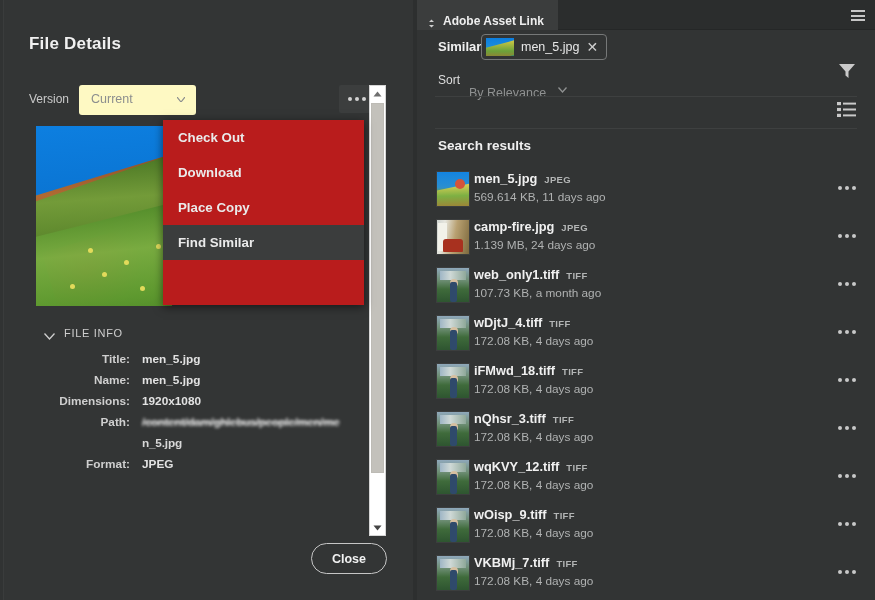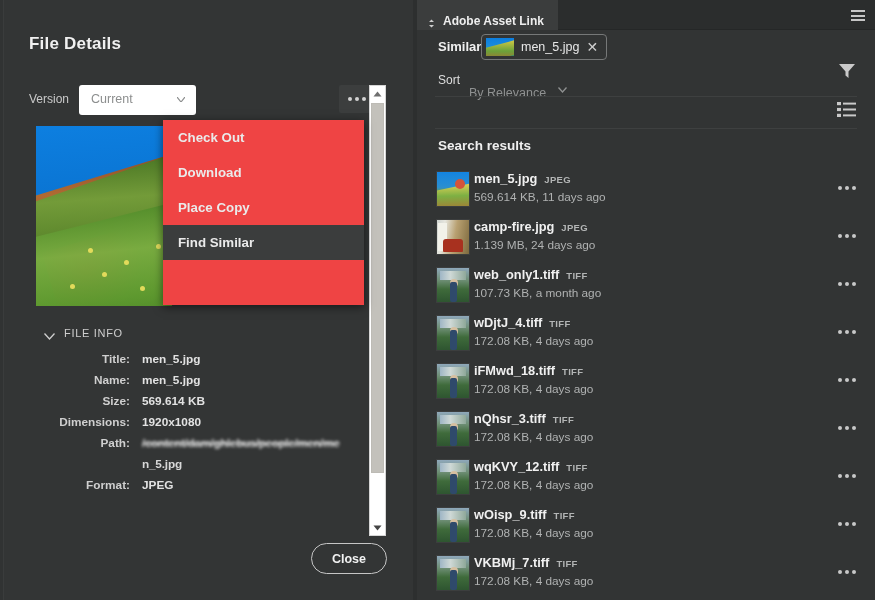--- a/index.html
+++ b/index.html
@@ -28,21 +28,21 @@
   }
   .version-row {
     position: absolute; left: 25px; top: 85px; width: 340px; height: 30px;
   }
   .version-label {
     position: absolute; left: 0; top: 7px;
     font-size: 12px; color: #c9c9c9;
   }
   .version-select {
     position: absolute; left: 50px; top: 0; width: 117px; height: 30px;
-    background: #ffffff; border: none; border-radius: 3px;
+    background: #fef9c3; border: none; border-radius: 3px;
   }
   .version-select .vs-text {
     position: absolute; left: 12px; top: 7px;
     font-size: 12.5px; color: #8c8e8e;
   }
   .vs-caret {
     position: absolute; right: 11px; top: 12px;
     width: 8px; height: 5px;
   }
   .vs-caret svg { display: block; }
@@ -138,21 +138,21 @@
   .sb-arrow.up { top: 0; }
   .sb-arrow.down { bottom: 0; }
   .sb-thumb {
     position: absolute; left: 1px; top: 17px; width: 13px; height: 370px;
     background: #c3c1bb; border: 1px solid #bdbbb5;
   }
 
   
   .ctx-menu {
     position: absolute; left: 163px; top: 120px; width: 201px; height: 185px;
-    background: #ef4444;
+    background: #b91c1c;
     box-shadow: 0 2px 9px rgba(0,0,0,.55);
     z-index: 30;
   }
   .ctx-item {
     height: 35px; line-height: 35px; padding-left: 15px;
     font-size: 13.3px; color: #eaeaea; font-weight: bold;
   }
   .ctx-item.active { background: #3b3d3d; }
 
   
@@ -315,24 +315,20 @@
     <div class="fi-table">
       <div class="fi-row">
         <div class="fi-key">Title:</div>
         <div class="fi-val">men_5.jpg</div>
       </div>
       <div class="fi-row">
         <div class="fi-key">Name:</div>
         <div class="fi-val">men_5.jpg</div>
       </div>
       <div class="fi-row">
-        <div class="fi-key">Size:</div>
-        <div class="fi-val">569.614 KB</div>
-      </div>
-      <div class="fi-row">
         <div class="fi-key">Dimensions:</div>
         <div class="fi-val">1920x1080</div>
       </div>
       <div class="fi-row">
         <div class="fi-key">Path:</div>
         <div class="fi-val redacted">/content/dam/ghlebus/people/men/me</div>
       </div>
       <div class="fi-row">
         <div class="fi-key"></div>
         <div class="fi-val redacted2">n_5.jpg</div>

